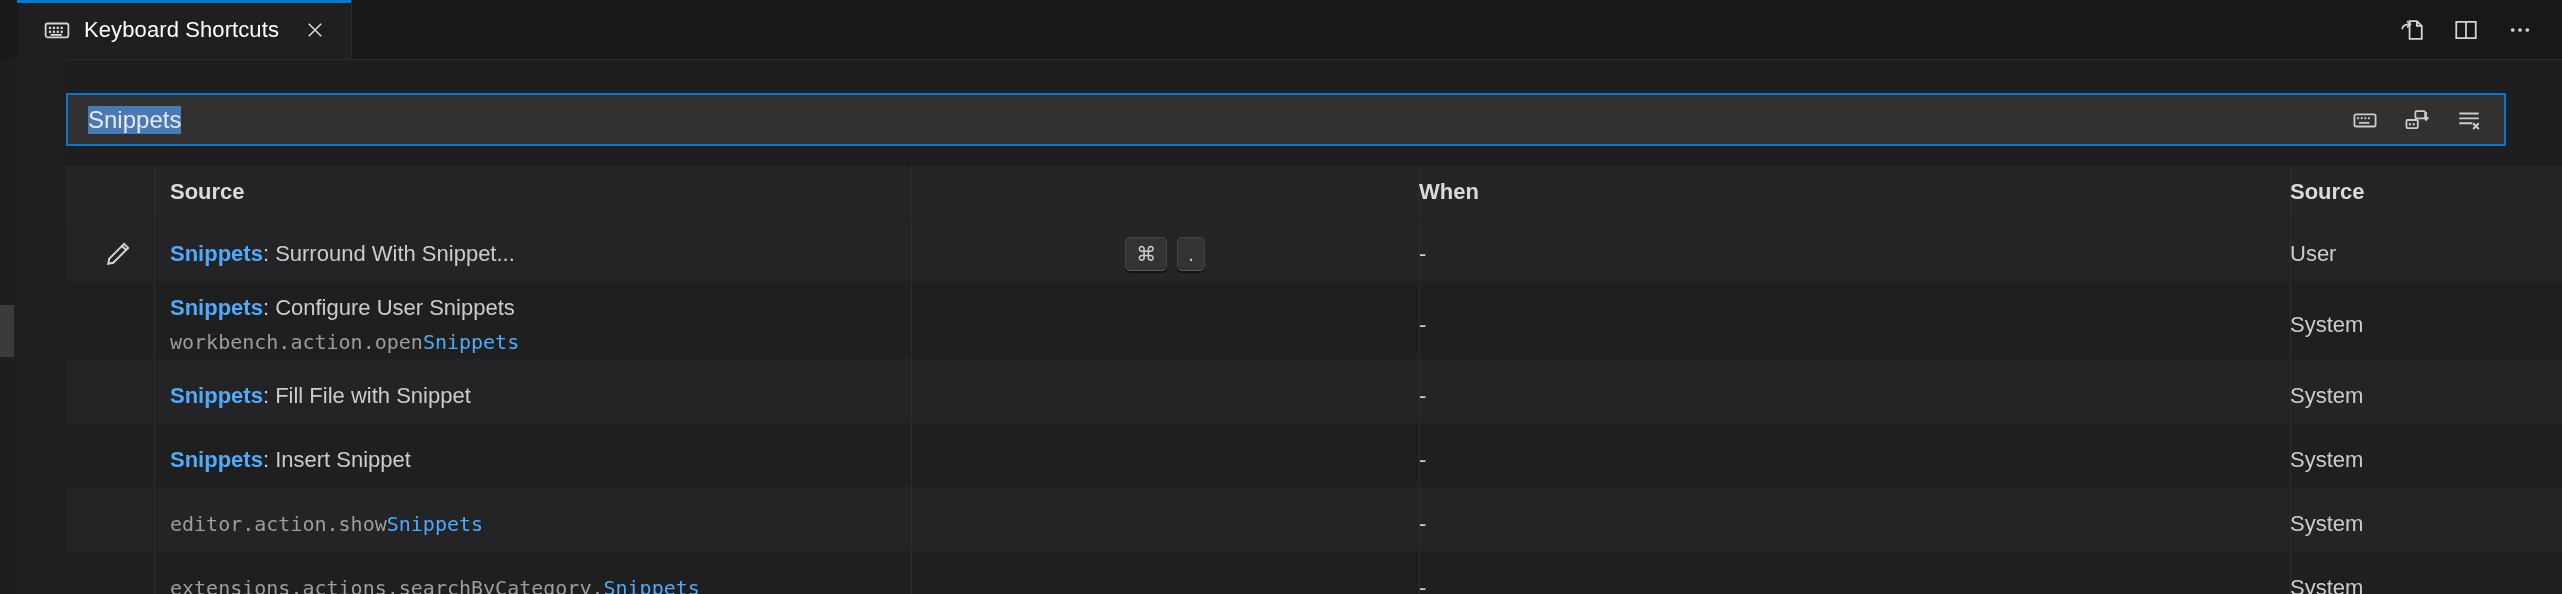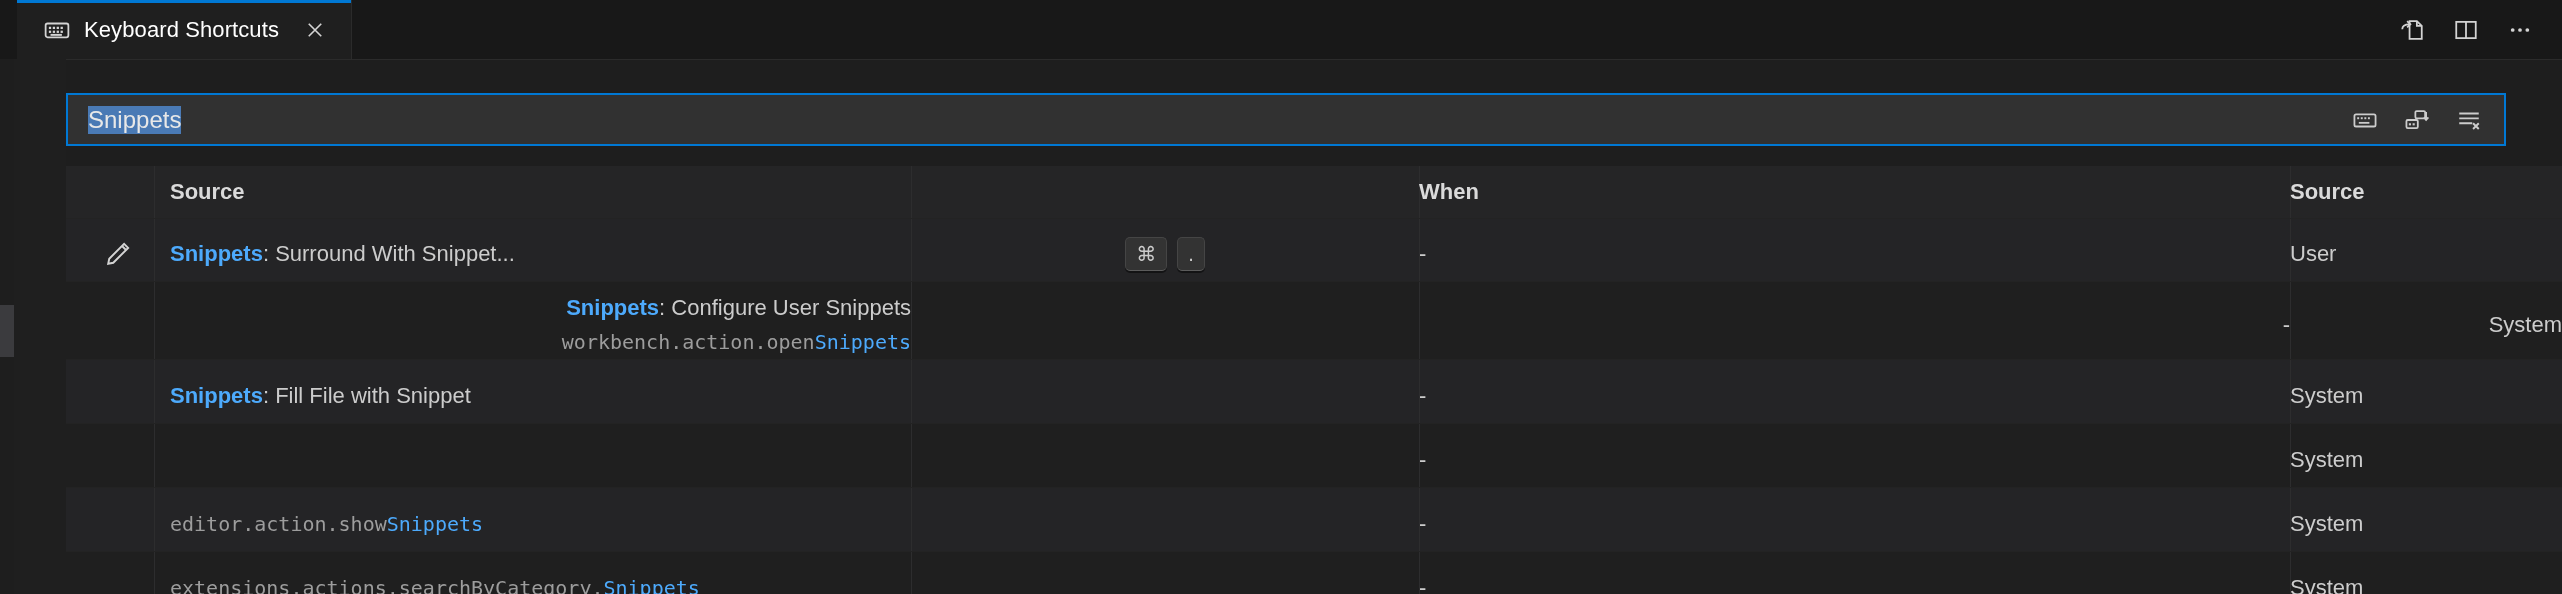--- a/index.html
+++ b/index.html
@@ -182,21 +182,21 @@
   }
   .row {
     position: relative;
     width: 2496px;
     box-sizing: border-box;
     border-top: 1px solid #232323;
   }
   .row.odd  { background: #1f1f1f; }
   .row.even { background: #242426; }
   .row-h1 { height: 63px; }
-  .row-h2 { height: 64px; text-align: right; }
+  .row-h2 { height: 64px; }
 
   .cell {
     position: absolute;
     top: 4px;
     height: 100%;
     display: flex;
     flex-direction: column;
     justify-content: center;
   }
   .c-icon    { left: 0;     width: 104px; align-items: center; }
@@ -466,20 +466,23 @@
           <div class="cell c-source">
             <span class="source-text">System</span>
           </div>
         </div>
         <div class="row odd row-h1" style="height: 64px;">
           <div class="col-sep sep-a"></div>
           <div class="col-sep sep-b"></div>
           <div class="col-sep sep-c"></div>
           <div class="col-sep sep-d"></div>
           <div class="cell c-icon"></div>
+          <div class="cell c-command">
+            <div class="cmd-title"><span class="hl">Snippets</span><span>: Insert Snippet</span></div>
+          </div>
           <div class="cell c-keys keys"></div>
           <div class="cell c-when">
             <span class="when-dash">-</span>
           </div>
           <div class="cell c-source">
             <span class="source-text">System</span>
           </div>
         </div>
         <div class="row even row-h1" style="height: 64px;">
           <div class="col-sep sep-a"></div>

